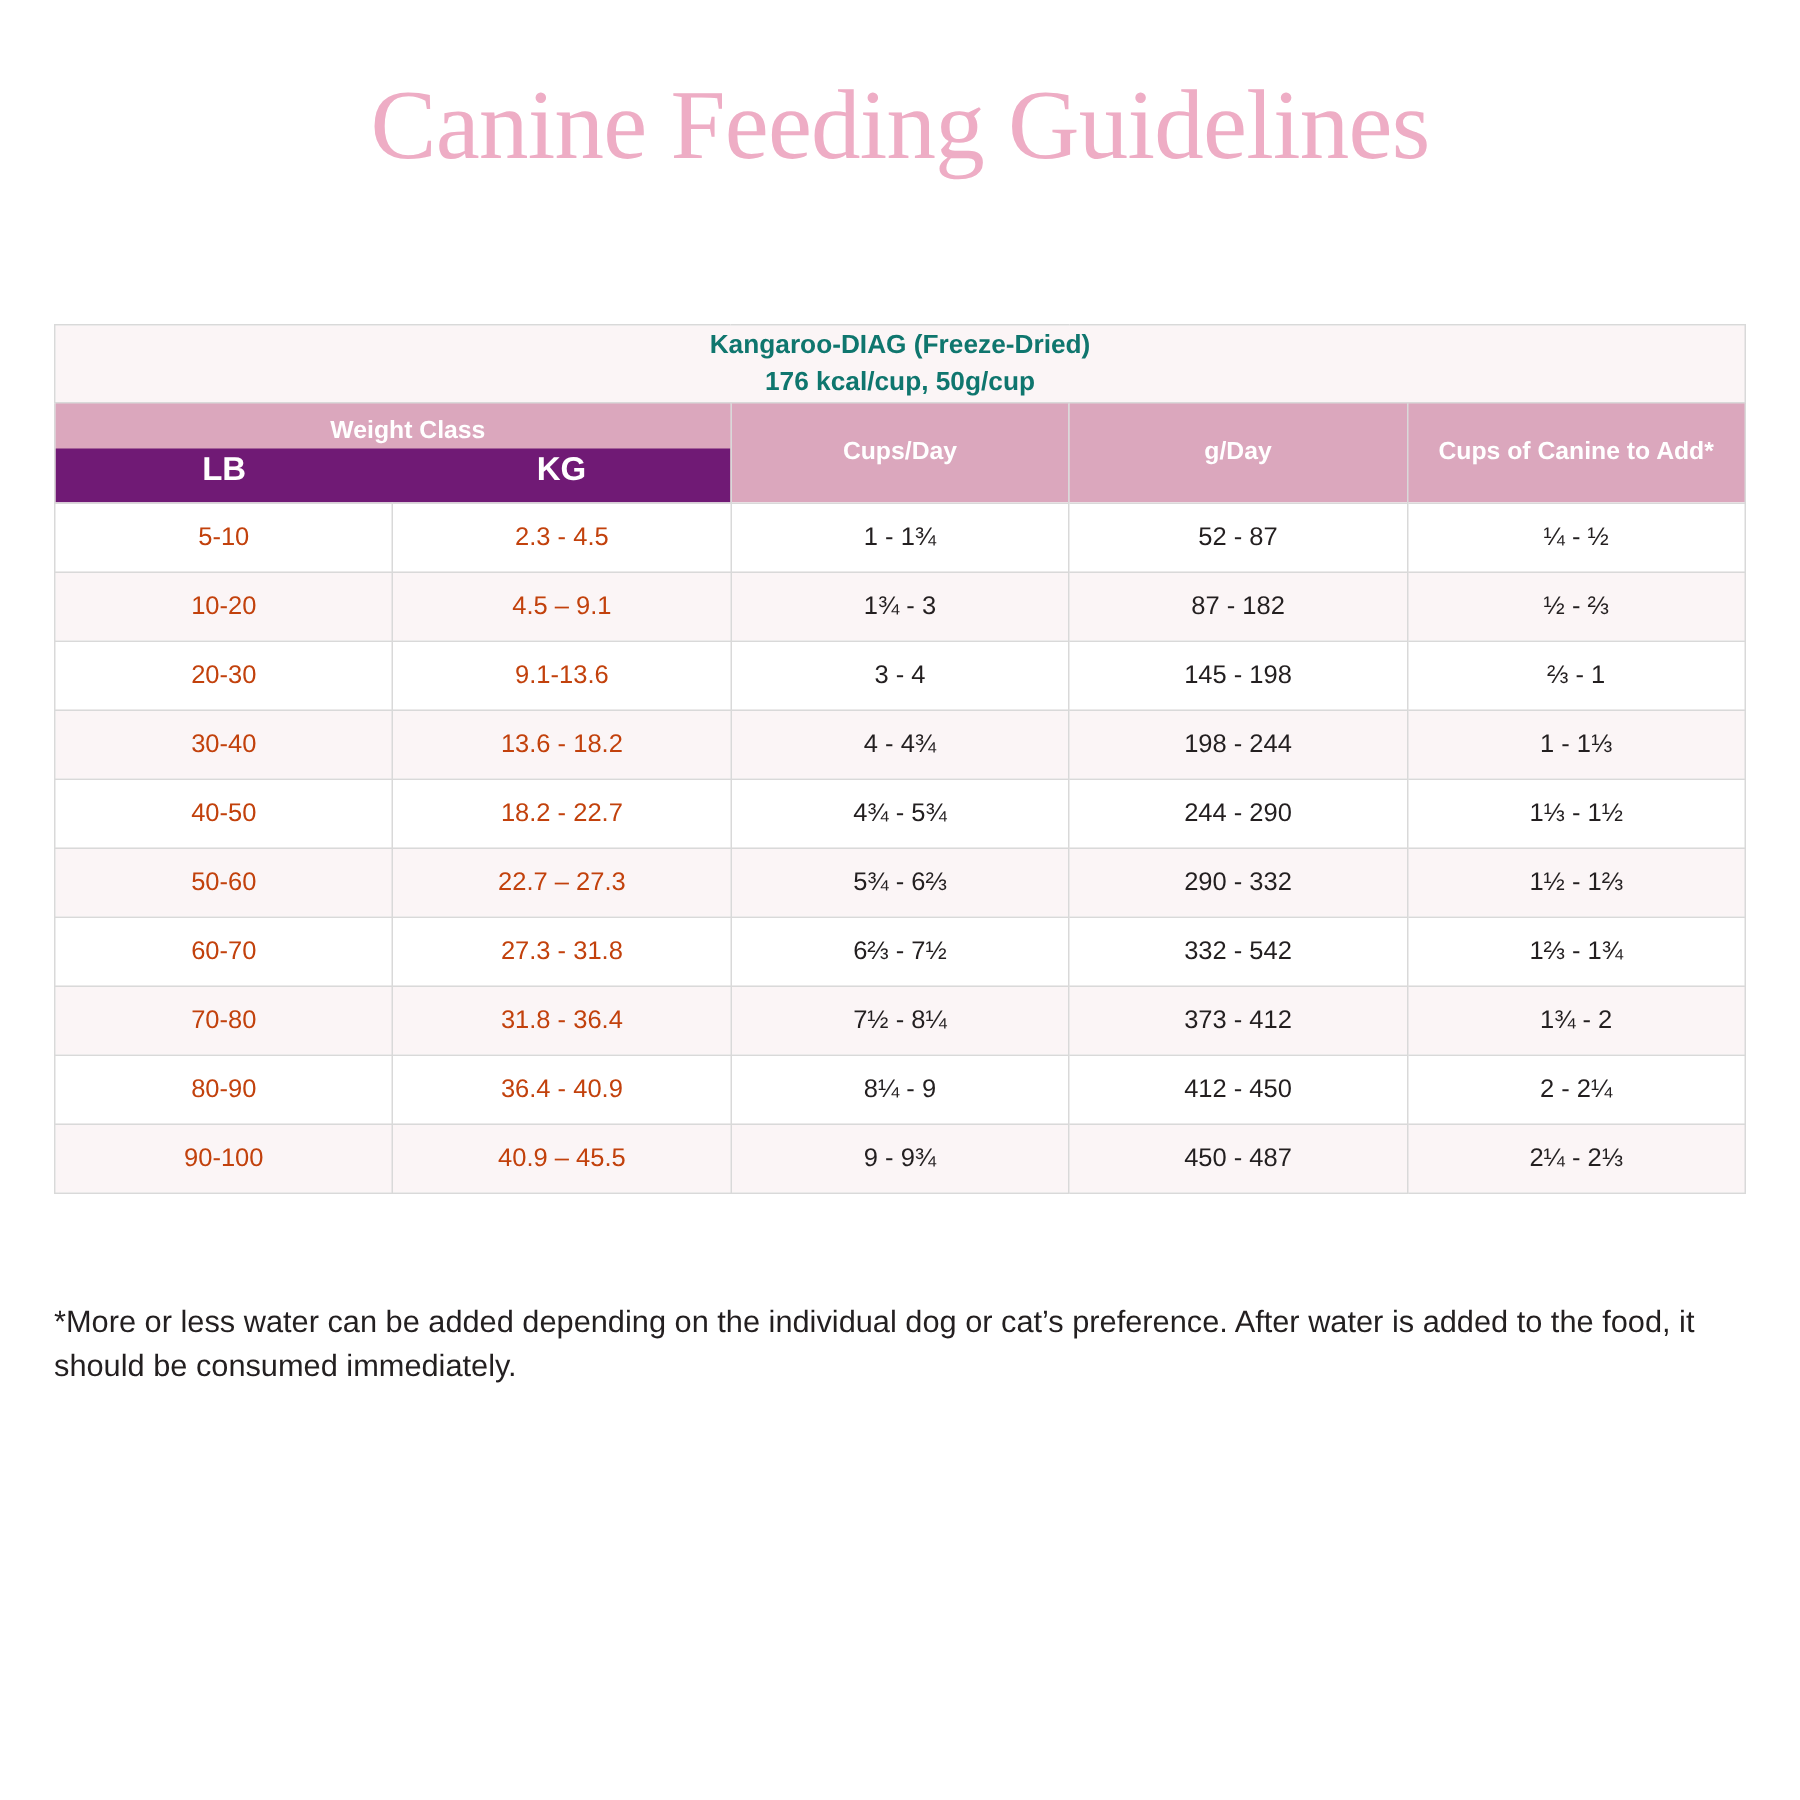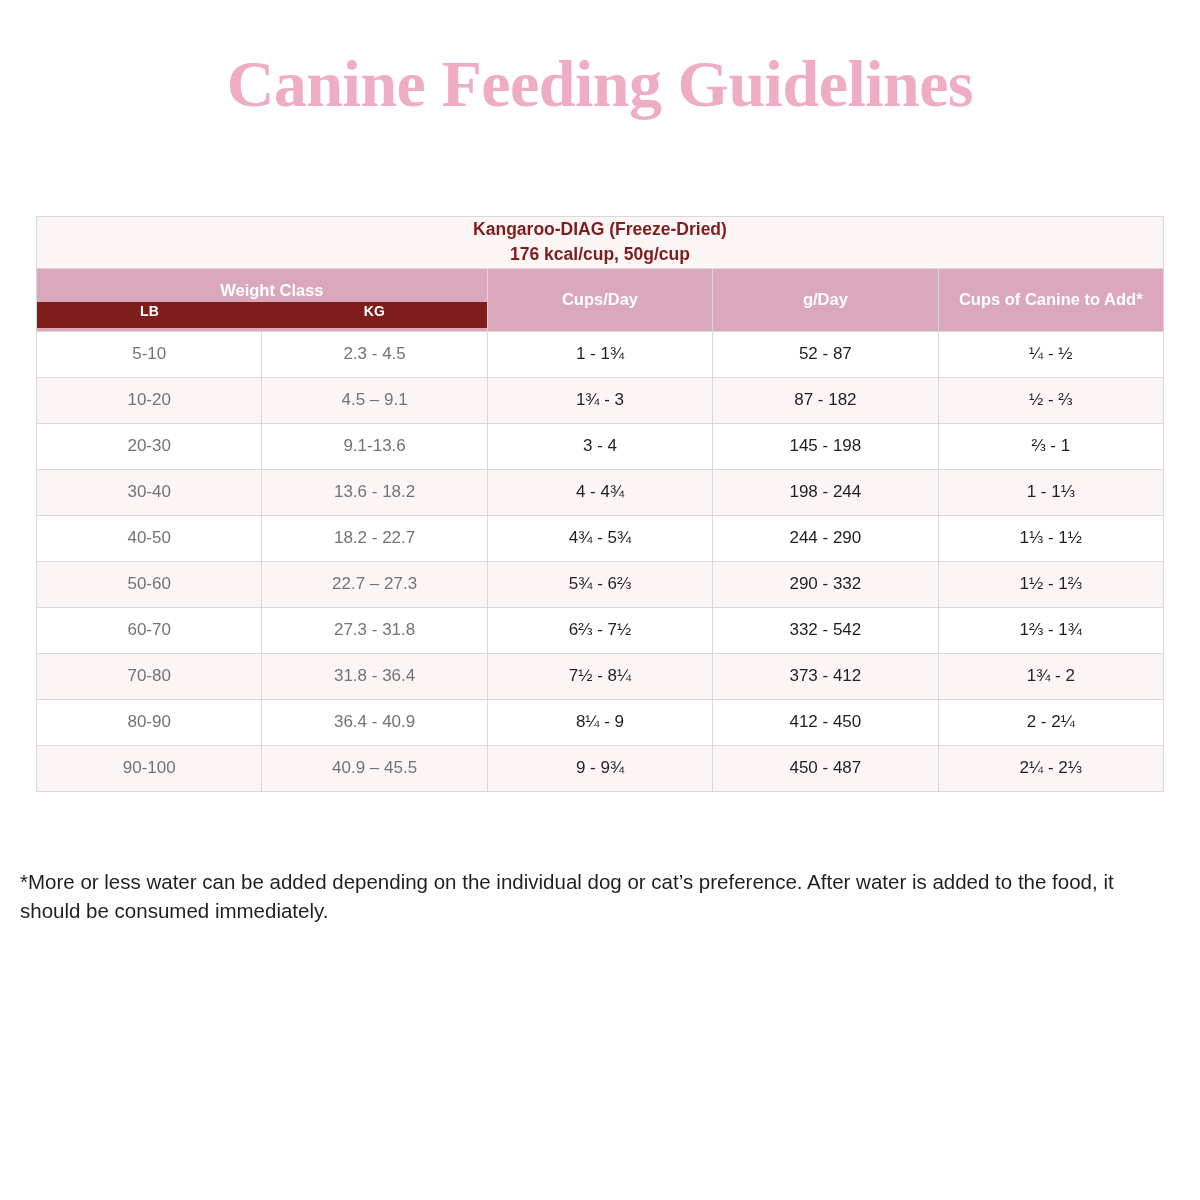--- a/index.html
+++ b/index.html
@@ -15,21 +15,21 @@
     overflow: hidden;
   }
   .page {
     position: relative;
     width: 1200px;
     height: 1200px;
     box-sizing: border-box;
   }
   .title {
     font-family: "Liberation Serif", serif;
-    font-weight: bold;
+    font-weight: normal;
     font-size: 66px;
     color: #eeadc5;
     text-align: center;
     letter-spacing: -0.5px;
     margin: 0;
     padding-top: 48px;
     line-height: 1.1;
   }
   .table-wrap {
     position: absolute;
@@ -45,21 +45,21 @@
   }
   table.feed td, table.feed th {
     border: 1px solid #d9d9d9;
     padding: 0;
   }
   .product-head {
     background: #fbf5f6;
     text-align: center;
     font-size: 17.5px;
     font-weight: bold;
-    color: #7f1d1d;
+    color: #0f766e;
     padding: 12px 6px 13px 6px;
     line-height: 1.45;
     border-bottom: 1px solid #cfcfcf;
   }
   .hdr {
     background: #dba7bd;
     color: #ffffff;
     font-weight: bold;
     font-size: 16.5px;
     text-align: center;
@@ -71,24 +71,24 @@
     color: #ffffff;
     font-weight: bold;
     font-size: 16.5px;
     text-align: center;
     padding-top: 9px;
     padding-bottom: 2px;
     border-bottom: none;
     padding-left: 20px;
   }
   .hdr-sub {
-    background: #7f1d1d;
+    background: #701a75;
     color: #ffffff;
     font-weight: bold;
-    font-size: 14px;
+    font-size: 22px;
     text-align: center;
     padding-bottom: 9px;
     padding-top: 1px;
     border-top: none;
   }
   .sub-lb, .sub-kg {
     display: inline-block;
     width: 50%;
     box-sizing: border-box;
     text-align: center;
@@ -98,29 +98,29 @@
     text-align: center;
     font-size: 17px;
     vertical-align: middle;
     background: #ffffff;
   }
   tbody tr:nth-child(even) td {
     background: #fbf5f6;
   }
   tbody td.plain {
     font-weight: normal;
-    color: #737373;
+    color: #c2410c;
   }
   tbody td.bold {
     font-weight: normal;
     color: #231f20;
   }
   .footnote {
     position: absolute;
-    left: 20px;
+    left: 36px;
     top: 846px;
     width: 1105px;
     font-size: 20.5px;
     line-height: 1.45;
     color: #231f20;
   }
 </style>
 </head>
 <body>
 

